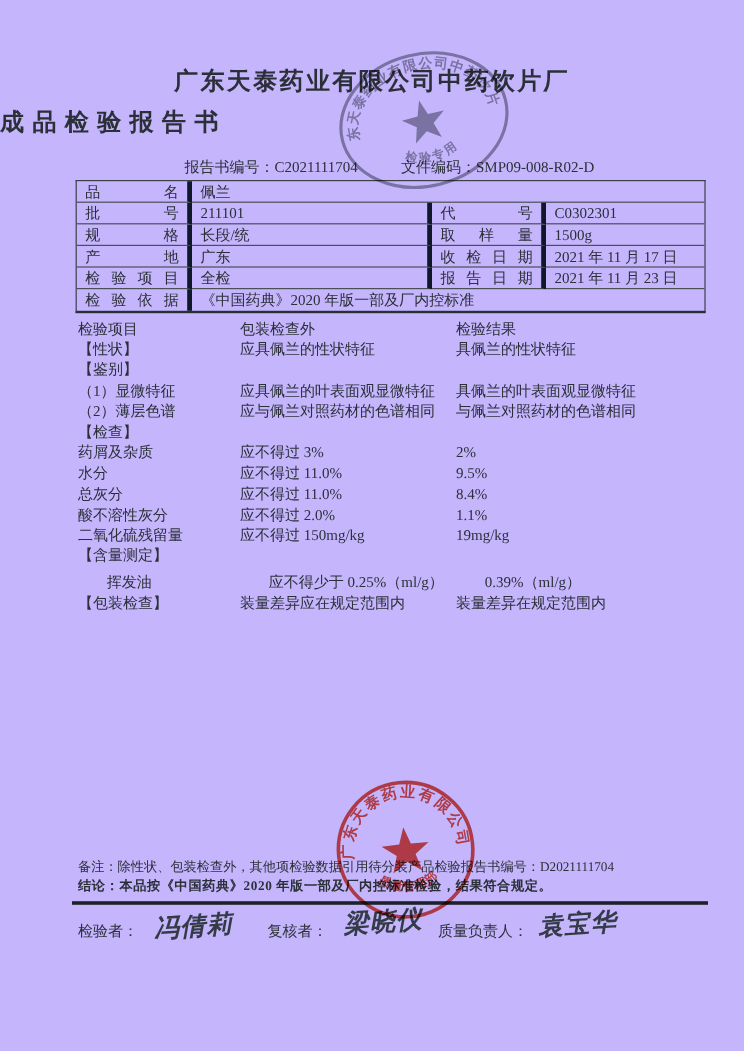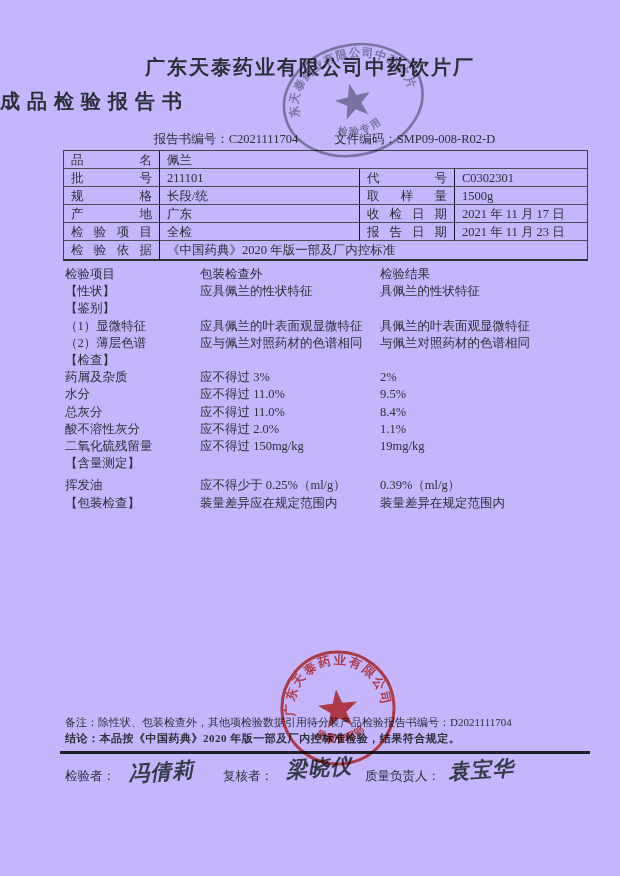--- a/index.html
+++ b/index.html
@@ -15,35 +15,35 @@
     font-size:20px;font-weight:bold;letter-spacing:7px;}
   
   .hdr{position:absolute;top:131px;left:63px;width:525px;font-size:12.5px;
     display:flex;justify-content:center;}
   .hdr .right{padding-right:2px;margin-left:36px;}
   
   .info{position:absolute;top:150px;left:63px;width:525px;
     border:1.4px solid #3c4148;border-bottom:2.6px solid #2a2f36;
     font-size:12.5px;box-sizing:border-box;}
   .irow{display:flex;height:18px;line-height:18px;}
-  .cell{box-sizing:border-box;border-right:1px solid #0f172a;border-bottom:1px solid #4a4f57;
+  .cell{box-sizing:border-box;border-right:4px solid #0f172a;border-bottom:1px solid #4a4f57;
     padding:0 7px;white-space:nowrap;overflow:hidden;}
   .irow:last-child .cell{border-bottom:none;}
   .lab{width:96px;text-align:justify;text-align-last:justify;}
   .val{flex:1;border-right:none;}
   .valsplit{width:200px;}
   .lab2{width:95px;text-align:justify;text-align-last:justify;}
   .val2{flex:1;border-right:none;}
   
   .items{position:absolute;top:266px;left:65px;width:523px;font-size:12.5px;}
   .trow{display:flex;line-height:17.2px;}
   .c1{width:135px;}
   .c2{width:180px;}
   .c3{flex:1;}
-  .gap-top{margin-top:5px;}
+  .gap-top{margin-top:5px;margin-left:24px;}
   
   .remark{position:absolute;top:715px;left:65px;width:525px;font-size:11px;
     white-space:nowrap;}
   .conclusion{position:absolute;top:731px;left:65px;width:525px;font-size:11px;
     font-weight:bold;letter-spacing:.5px;white-space:nowrap;}
   .rule{position:absolute;top:751px;left:60px;width:530px;height:2.6px;background:#1d222a;}
   .signs{position:absolute;top:762px;left:0;width:620px;height:46px;font-size:12.5px;}
   .slabel{position:absolute;top:6px;}
   .sig{position:absolute;font-size:21px;font-style:italic;font-weight:bold;
     color:#343b47;transform:rotate(-4deg);letter-spacing:1px;white-space:nowrap;}

